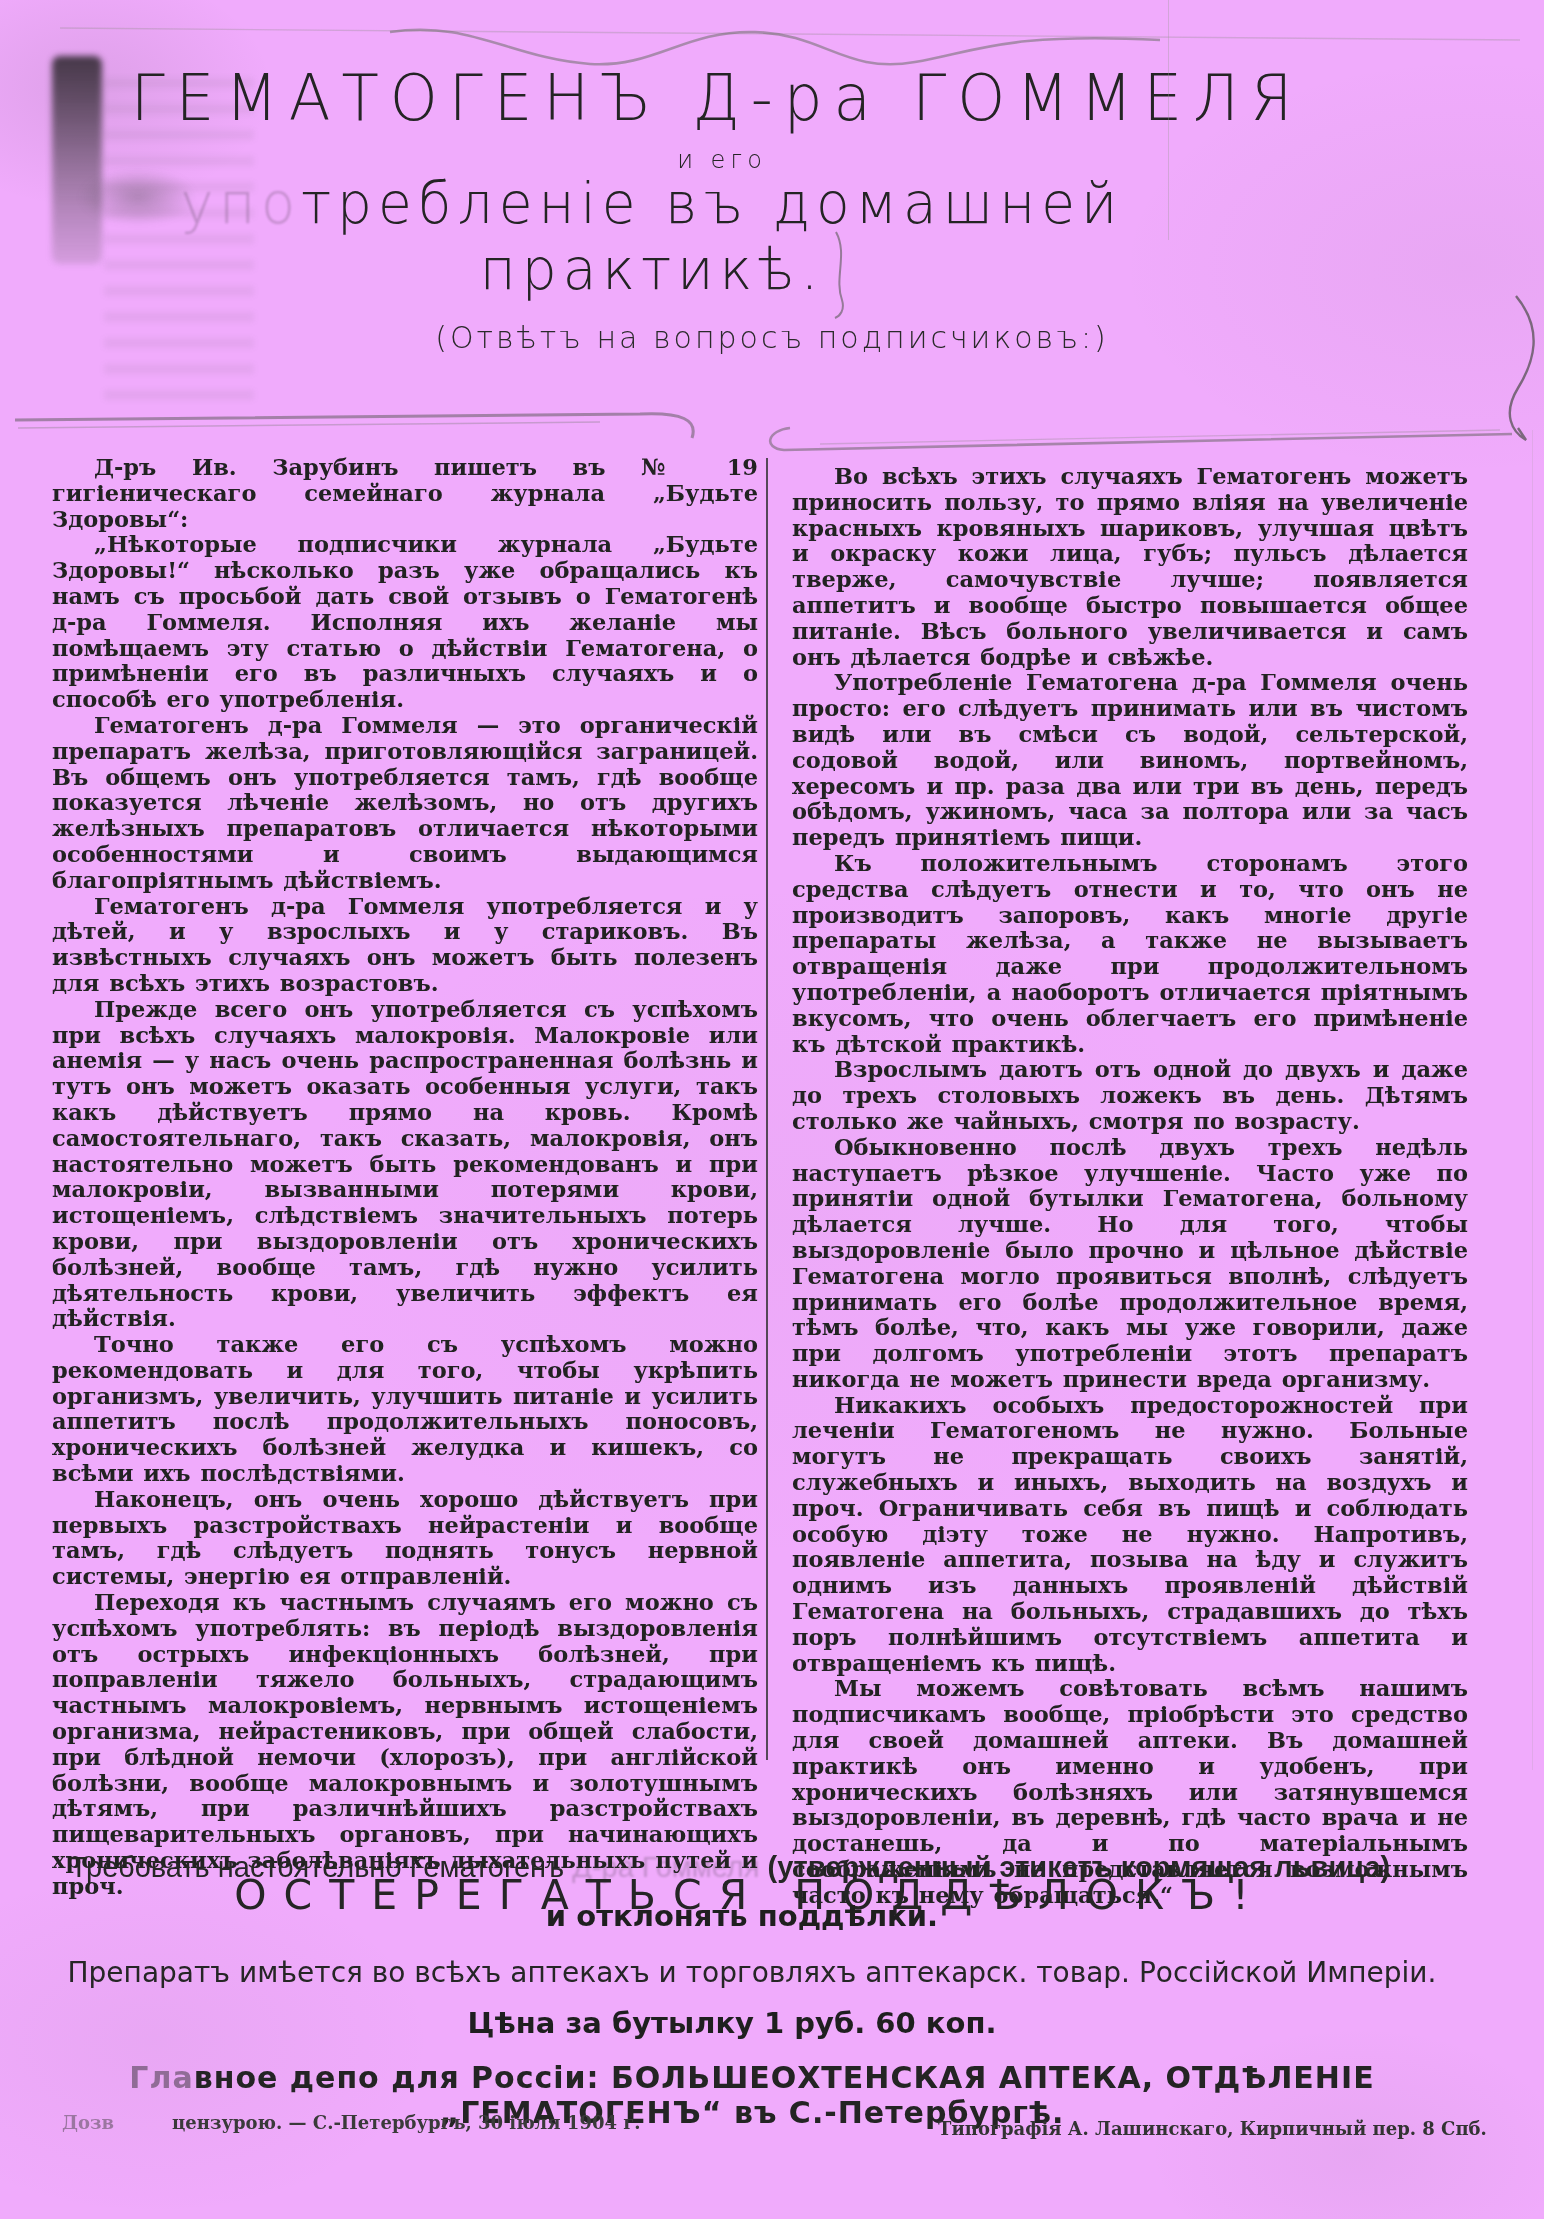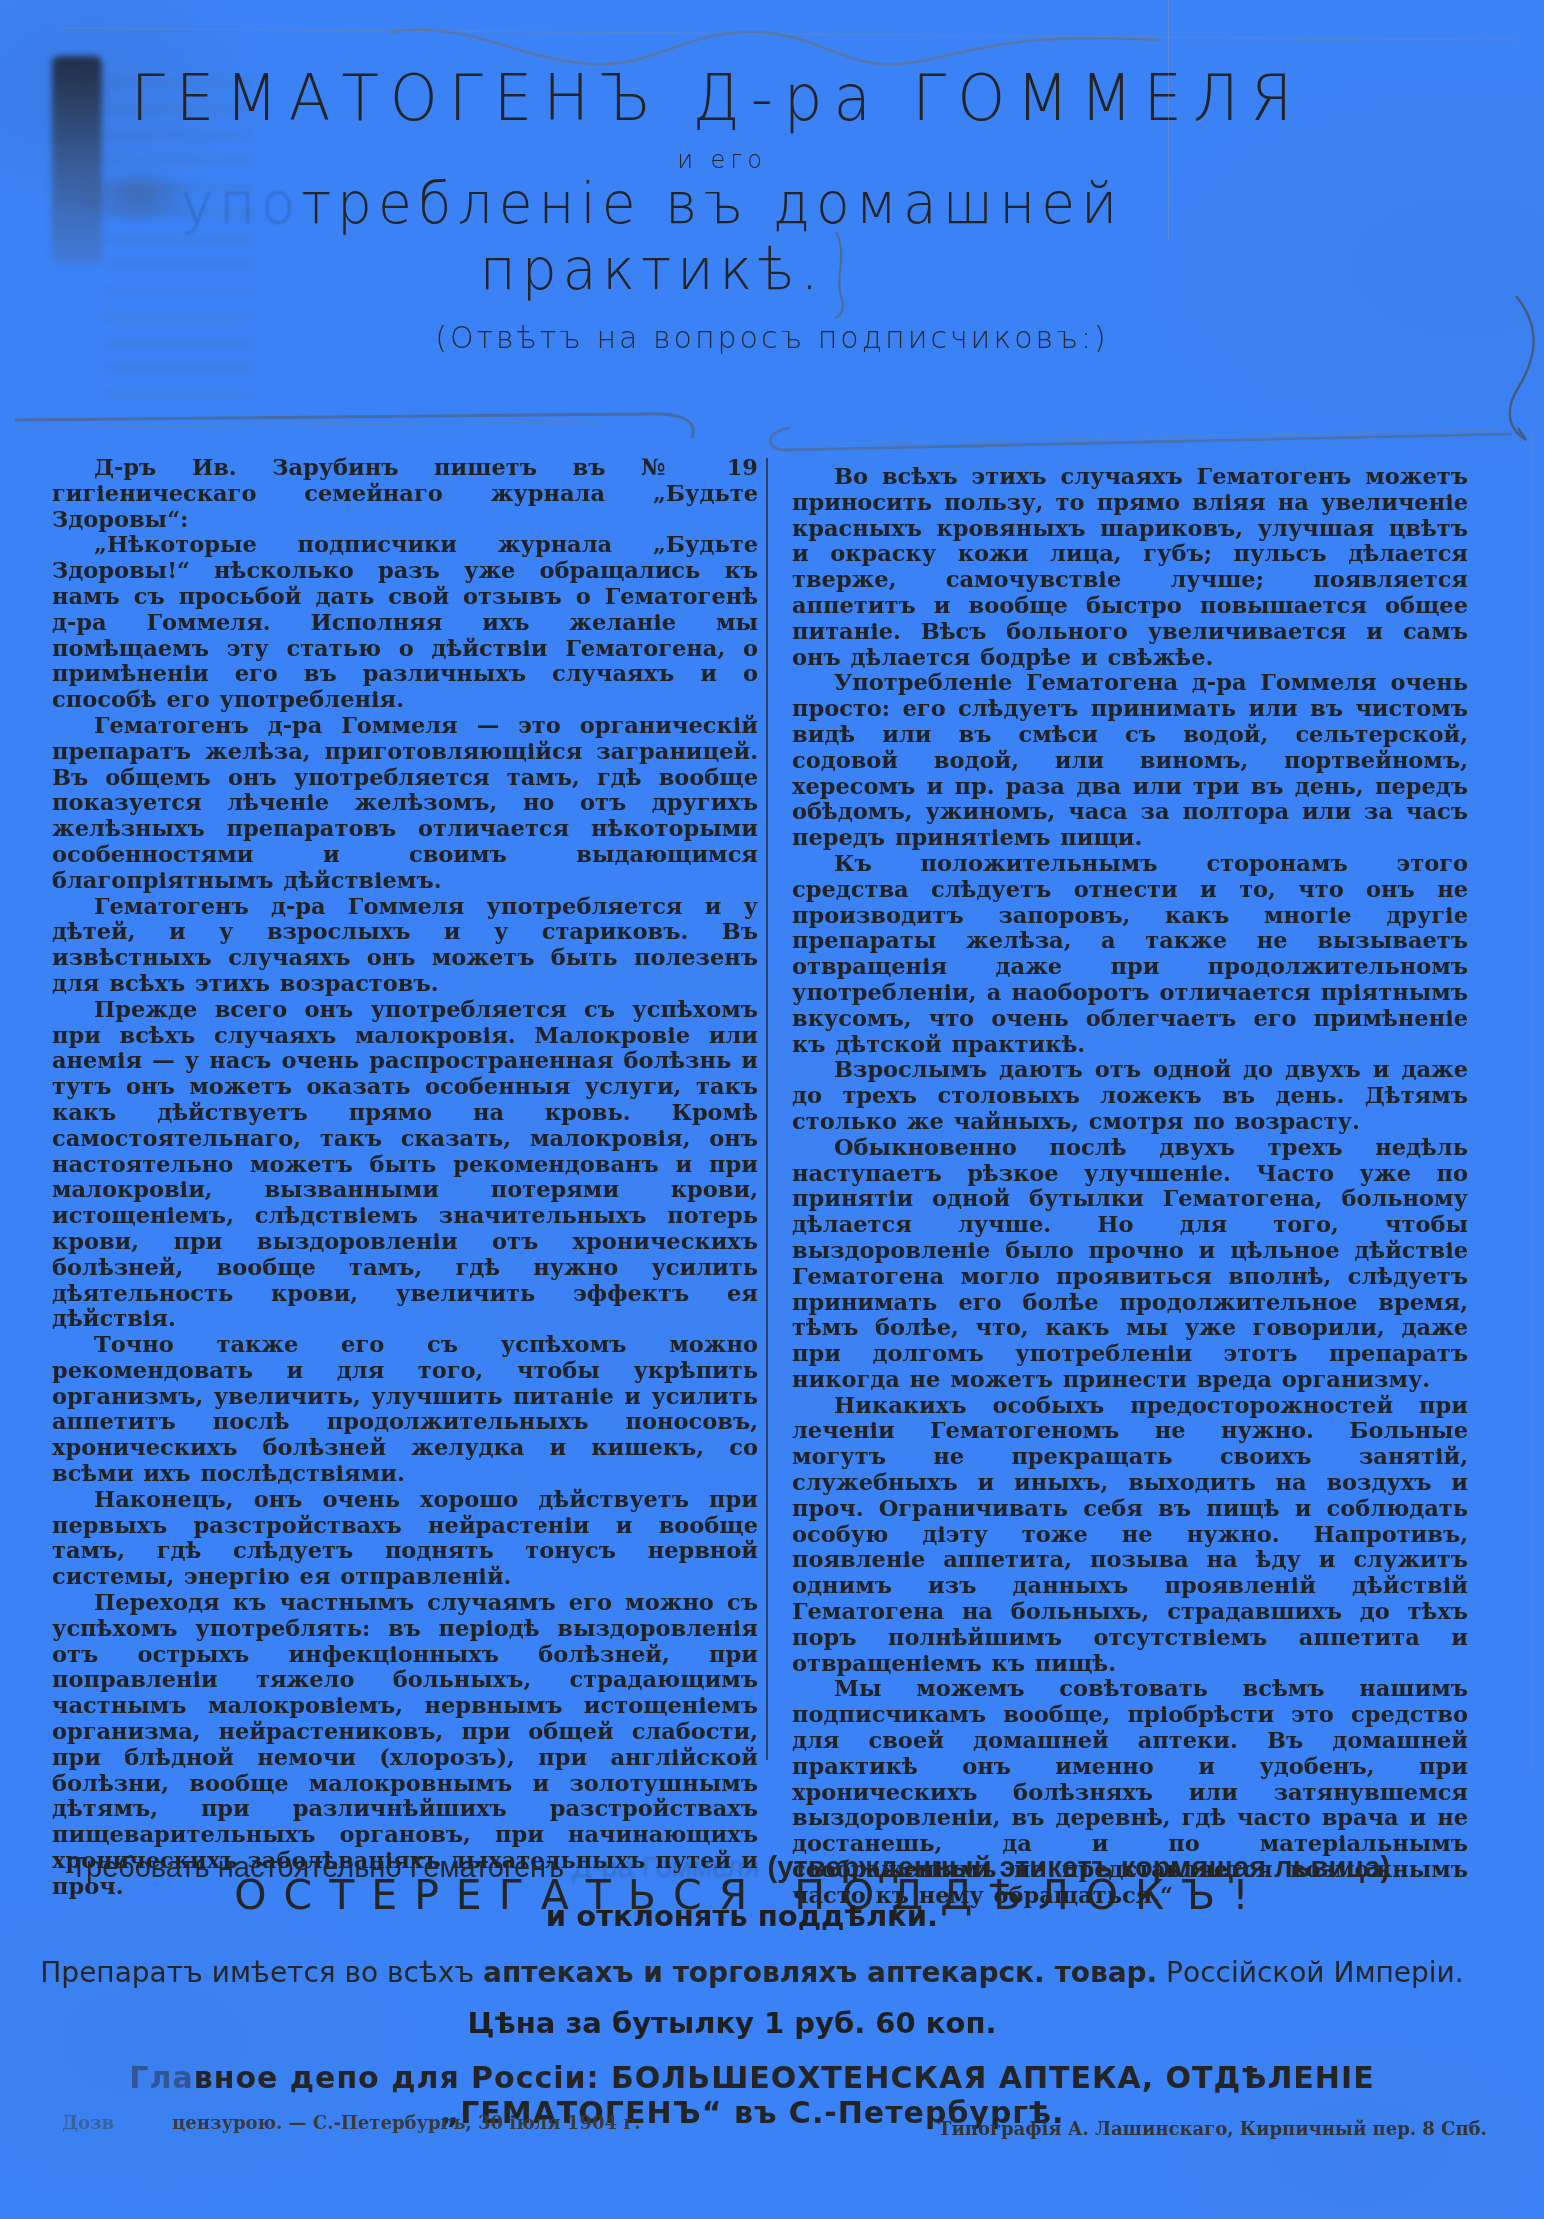--- a/index.html
+++ b/index.html
@@ -1,18 +1,18 @@
 <!DOCTYPE html>
 <html><head>
 <meta charset="utf-8">
 <style>
   html,body { margin:0; padding:0; background:#d9d9d6; }
   .page {
     position:relative; width:1544px; height:2219px; margin:0 auto;
-    background:#3b82f6; overflow:hidden;
+    background:#f0abfc; overflow:hidden;
     font-family:"DejaVu Serif", serif; color:#1f1f1f;
   }
   
   .page::before {
     content:""; position:absolute; inset:0; pointer-events:none;
     background:
       radial-gradient(ellipse 300px 200px at 6% 4%, rgba(60,60,60,.10), transparent 60%),
       radial-gradient(ellipse 500px 300px at 95% 12%, rgba(90,90,90,.05), transparent 70%),
       radial-gradient(ellipse 700px 500px at 50% 55%, rgba(120,120,120,.03), transparent 70%),
       radial-gradient(ellipse 400px 250px at 10% 92%, rgba(90,90,90,.05), transparent 70%),
@@ -76,21 +76,21 @@
   .decline {
     position:absolute; top:1899px; left:0; width:100%; box-sizing:border-box;
     text-align:center; padding-right:60px;
     font-family:"DejaVu Sans", sans-serif; font-weight:bold; font-size:29px;
   }
   .availability {
     position:absolute; top:1956px; left:0; width:100%; box-sizing:border-box;
     text-align:center; padding-right:40px;
     font-family:"DejaVu Sans", sans-serif; font-size:28px; color:#262626;
   }
-  .availability .b { font-weight:bold; }
+  .availability .b { font-weight:normal; }
   .price {
     position:absolute; top:2006px; left:0; width:100%; box-sizing:border-box;
     text-align:center; padding-right:80px;
     font-family:"DejaVu Sans", sans-serif; font-weight:bold; font-size:29px;
   }
   .depot {
     position:absolute; top:2060px; left:0; width:100%; box-sizing:border-box;
     text-align:center; padding-right:40px;
     font-family:"DejaVu Sans", sans-serif; font-weight:bold; font-size:30px;
     letter-spacing:1px; color:#242424;

